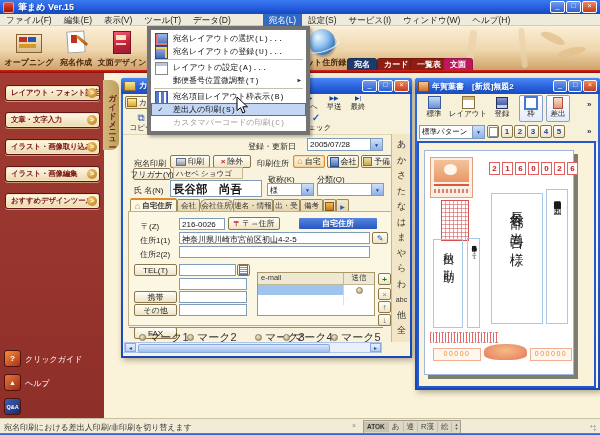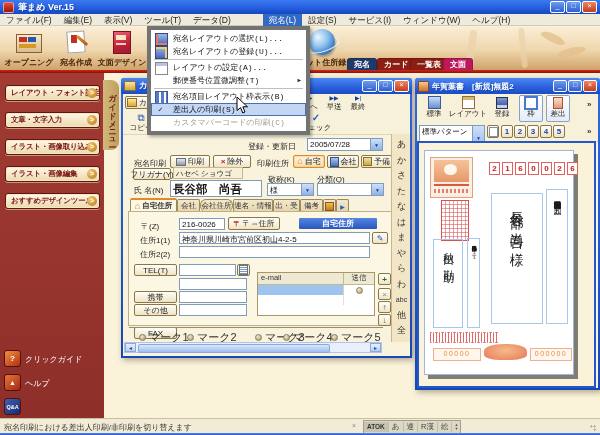--- a/index.html
+++ b/index.html
@@ -489,21 +489,21 @@
     </div>
     <div class="pcbtn pressed" style="left:131px;top:17px;width:24px;height:27px;">
       <div class="pic">
           <span style="width:8px;height:10px;border:1px solid #B05030;background:linear-gradient(#F8E0D0,#E09878);"></span>
         </div>
       <div class="plb">差出</div>
     </div>
     <div style="position:absolute;left:172px;top:22px;color:#334;font-size:8px;font-weight:bold;">»</div>
 
     <div class="cw-toolbar" style="left:2px;top:45px;width:181px;height:18px;"></div>
-    <div class="combo" style="left:4px;top:47px;width:66px;height:26px;">
+    <div class="combo" style="left:4px;top:47px;width:66px;height:14px;">
       <span class="val" style="font-size:7.5px;">標準パターン</span>
       <span class="car">▼</span>
     </div>
     <div class="patbtn" style="left:72px;top:47px;">
       <span style="width:7px;height:8px;background:#fff;border:1px solid #8090A8;"></span>
     </div>
     <div class="patbtn" style="left:86px;top:47px;">1</div>
     <div class="patbtn" style="left:99px;top:47px;">2</div>
     <div class="patbtn" style="left:112px;top:47px;">3</div>
     <div class="patbtn" style="left:125px;top:47px;">4</div>

